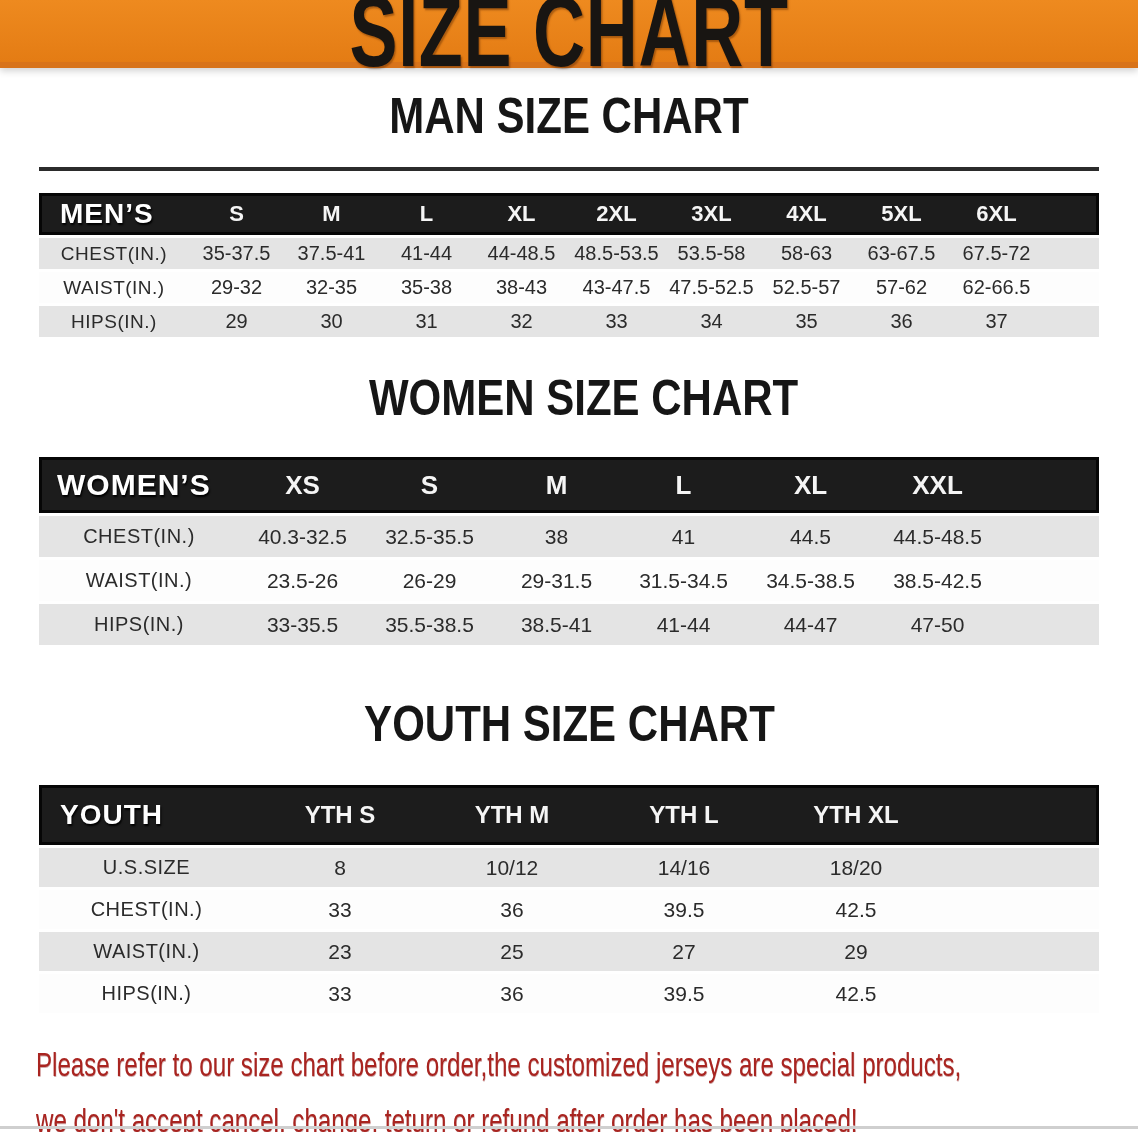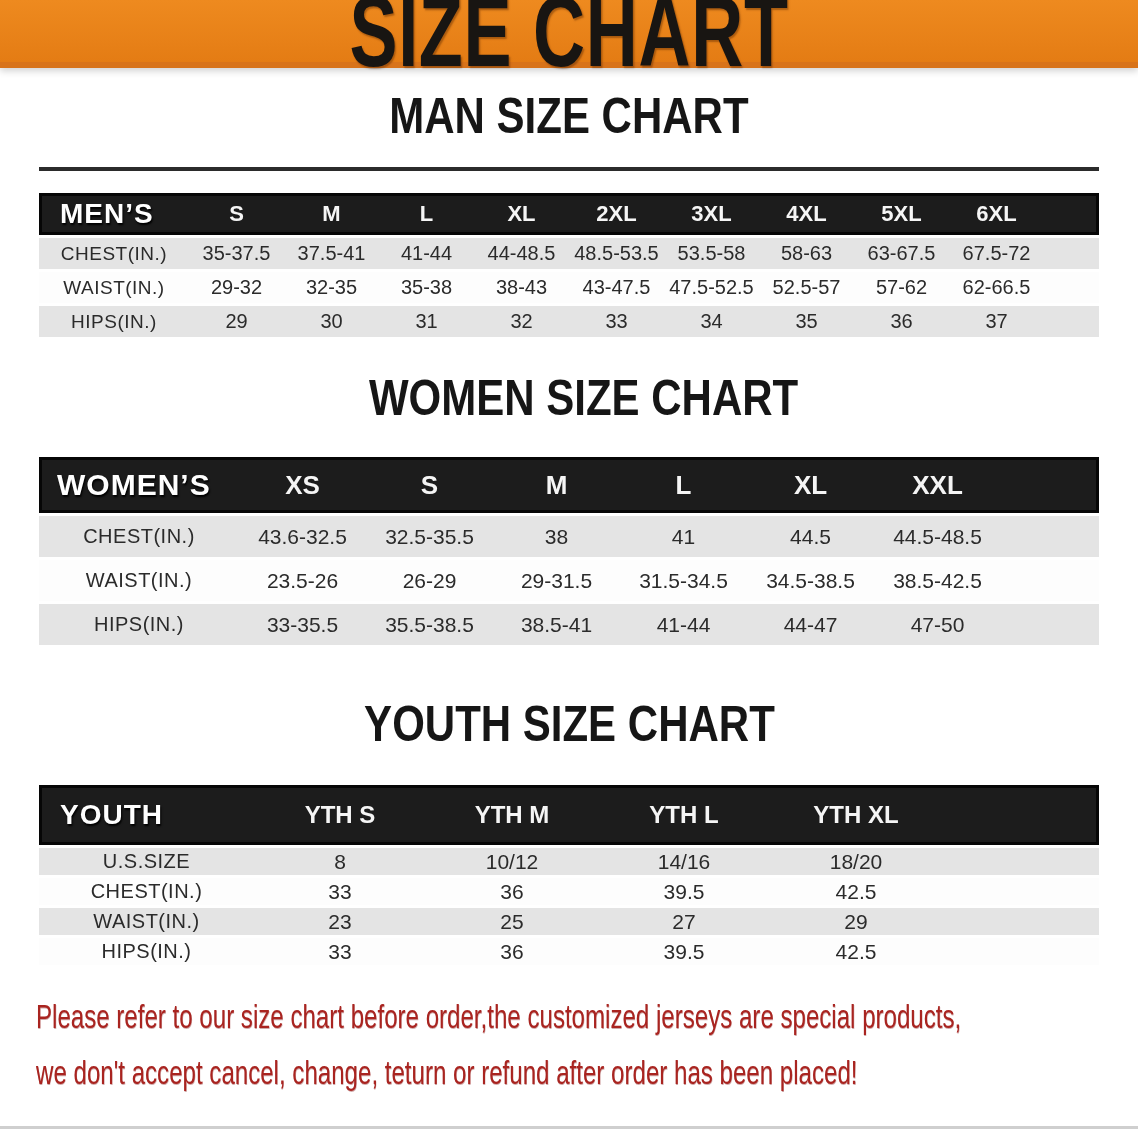--- a/index.html
+++ b/index.html
@@ -53,21 +53,21 @@
 
   
   .women thead th { height:56px; font-size:26px; }
   .women th.group { font-size:30px; padding-left:15px; }
   .women tbody td { height:41px; font-size:21px; }
   .women td.row-label { font-size:20px; }
 
   
   .youth thead th { height:60px; font-size:24px; }
   .youth th.group { font-size:28px; padding-left:18px; }
-  .youth tbody td { height:27px; font-size:21px; }
+  .youth tbody td { height:39px; font-size:21px; }
   .youth td.row-label { font-size:20px; }
 
   
   .notice { margin-top:24px; padding-left:36px; color:#a92420; }
   .notice p { line-height:50px; white-space:nowrap; }
   .notice .condensed-left { display:inline-block; transform:scaleX(0.73);
                             transform-origin:left center;
                             font-size:33px; font-weight:400;
                             text-shadow:0.5px 0.5px 0 rgba(120,10,10,0.35); }
 
@@ -185,21 +185,21 @@
           <th>M</th>
           <th>L</th>
           <th>XL</th>
           <th>XXL</th>
           <th></th>
         </tr>
       </thead>
       <tbody>
         <tr>
           <td class="row-label">CHEST(IN.)</td>
-          <td>43.6-32.5</td>
+          <td>40.3-32.5</td>
           <td>32.5-35.5</td>
           <td>38</td>
           <td>41</td>
           <td>44.5</td>
           <td>44.5-48.5</td>
           <td></td>
         </tr>
         <tr>
           <td class="row-label">WAIST(IN.)</td>
           <td>23.5-26</td>

